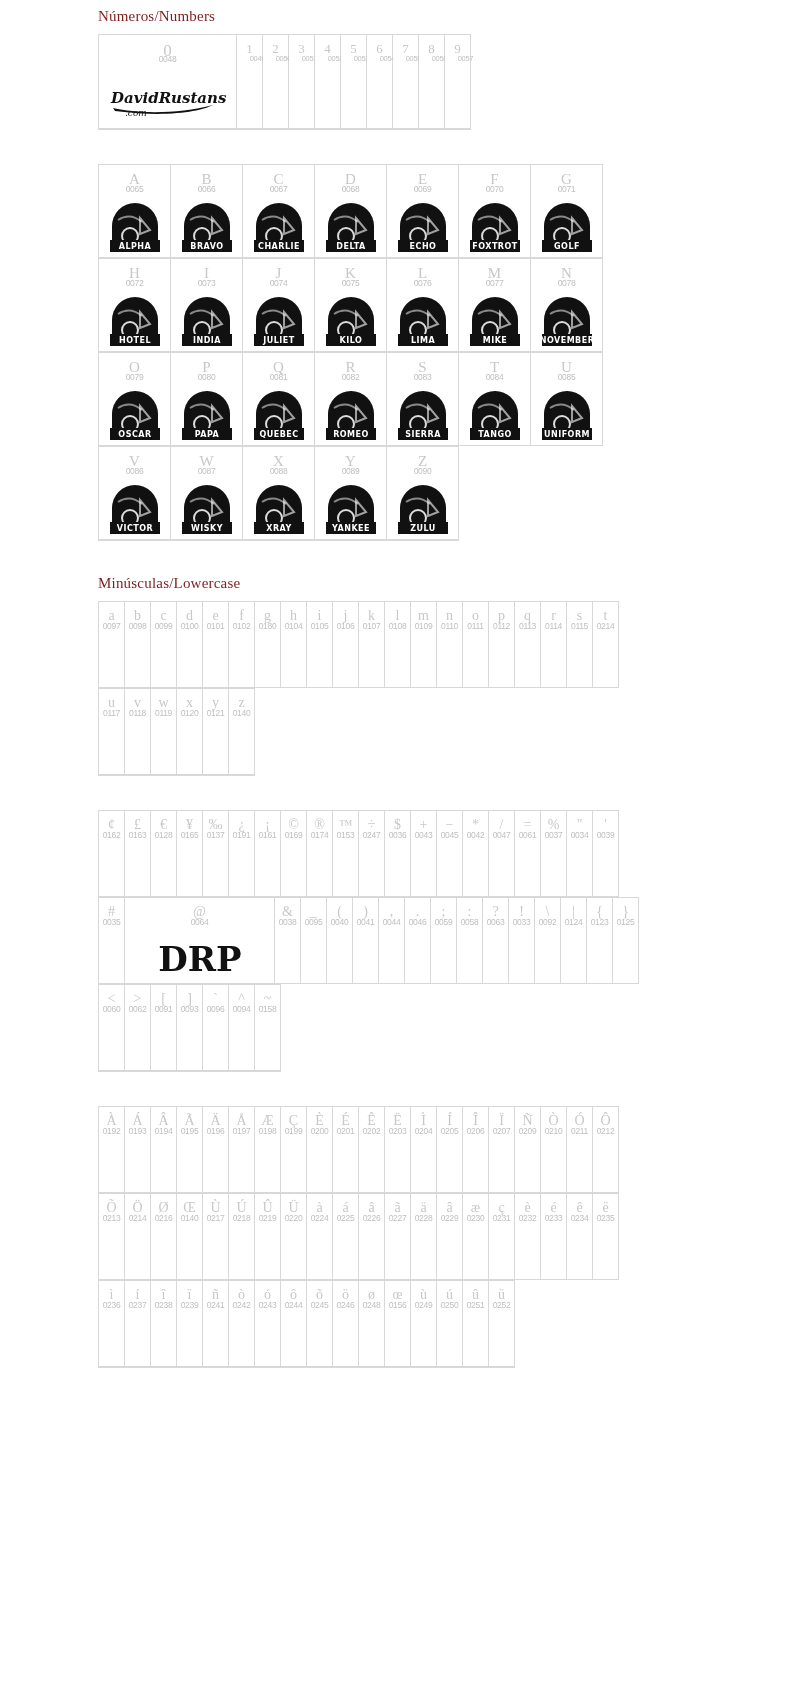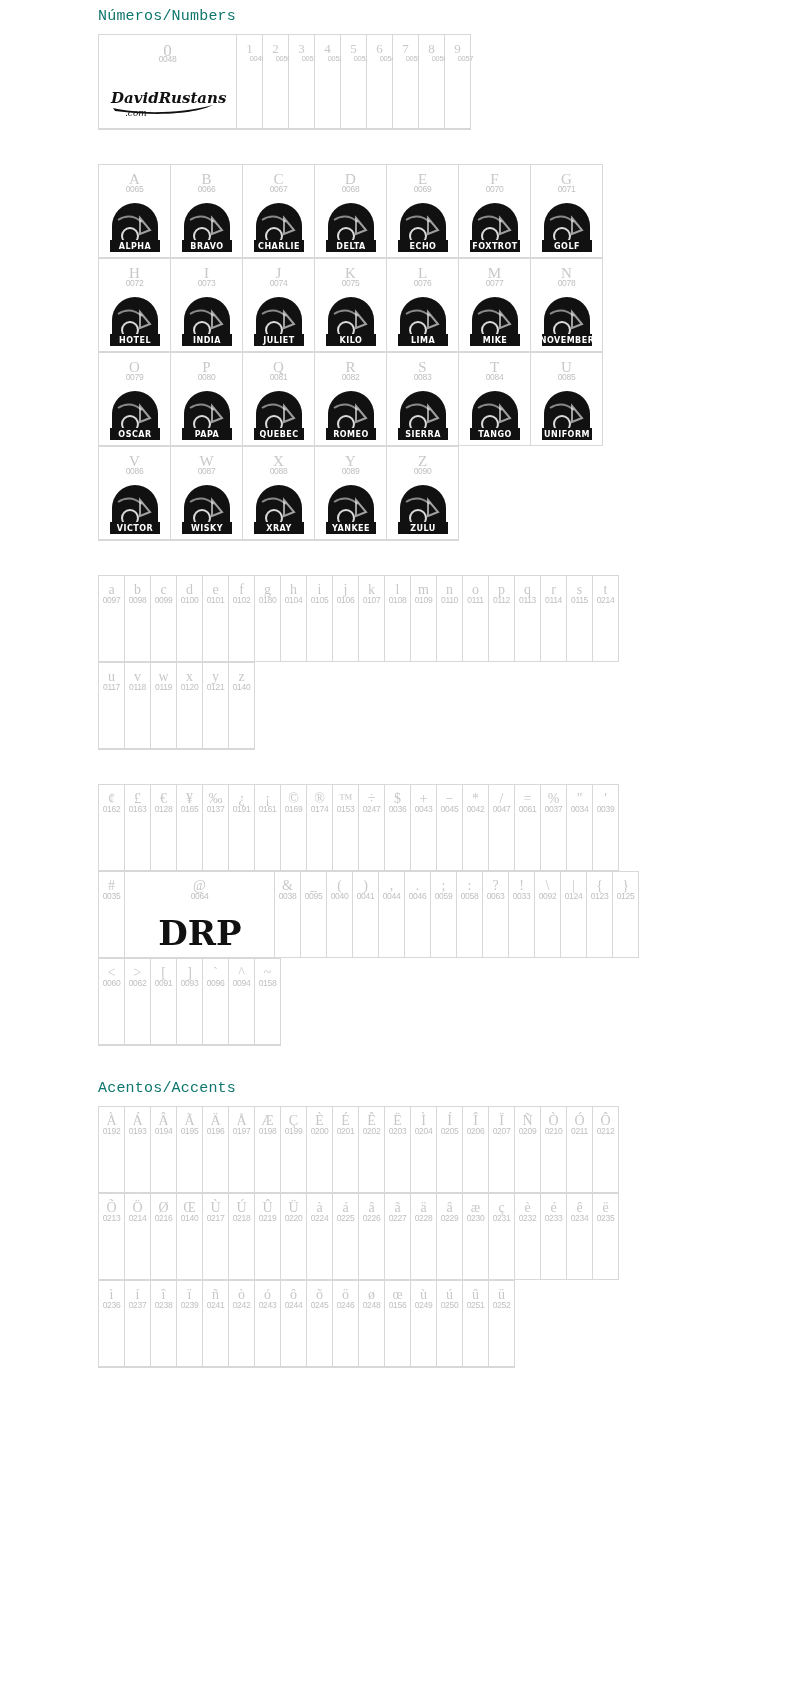--- a/index.html
+++ b/index.html
@@ -15,23 +15,23 @@
   }
   .page {
     width: 800px;
     padding: 0 0 30px 0;
     position: relative;
   }
   .section {
     margin: 0 0 0 0;
   }
   .section-title {
-    font-family: Liberation Mono, monospace;
+    font-family: Liberation Serif, serif;
     font-size: 15px;
-    color: #0f766e;
+    color: #7f1d1d;
     font-weight: normal;
     margin: 0 8px 9px 98px;
     letter-spacing: 0.2px;
   }
   .spacer-top { height: 8px; }
 
   .grid-wrap {
     margin-left: 98px;
   }
   .row {
@@ -559,20 +559,21 @@
               </svg>
             </div>
           </div>
         </div>
       </div>
   </div>
 
   <div class="gap-lg"></div>
 
   <div class="section">
+    <div class="section-title">Minúsculas/Lowercase</div>
     <div class="grid-wrap" id="lowercase-grid">
         <div class="row empty-row lc-row">
           <div class="cell">
             <div class="glyph-char">a</div>
             <div class="glyph-code">0097</div>
             <div class="art"></div>
           </div>
           <div class="cell">
             <div class="glyph-char">b</div>
             <div class="glyph-code">0098</div>
@@ -932,21 +933,20 @@
             <div class="glyph-code">0158</div>
             <div class="art"></div>
           </div>
         </div>
       </div>
   </div>
 
   <div class="gap-lg"></div>
 
   <div class="section">
-    <div class="section-title">Acentos/Accents</div>
     <div class="grid-wrap" id="accents-grid">
         <div class="row empty-row acc-row">
           <div class="cell">
             <div class="glyph-char">À</div>
             <div class="glyph-code">0192</div>
             <div class="art"></div>
           </div>
           <div class="cell">
             <div class="glyph-char">Á</div>
             <div class="glyph-code">0193</div>

